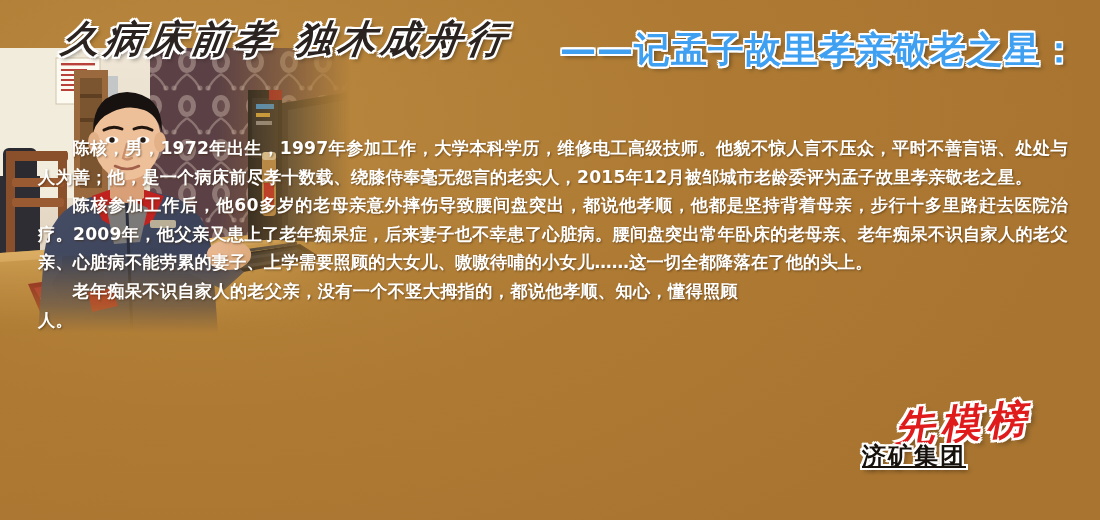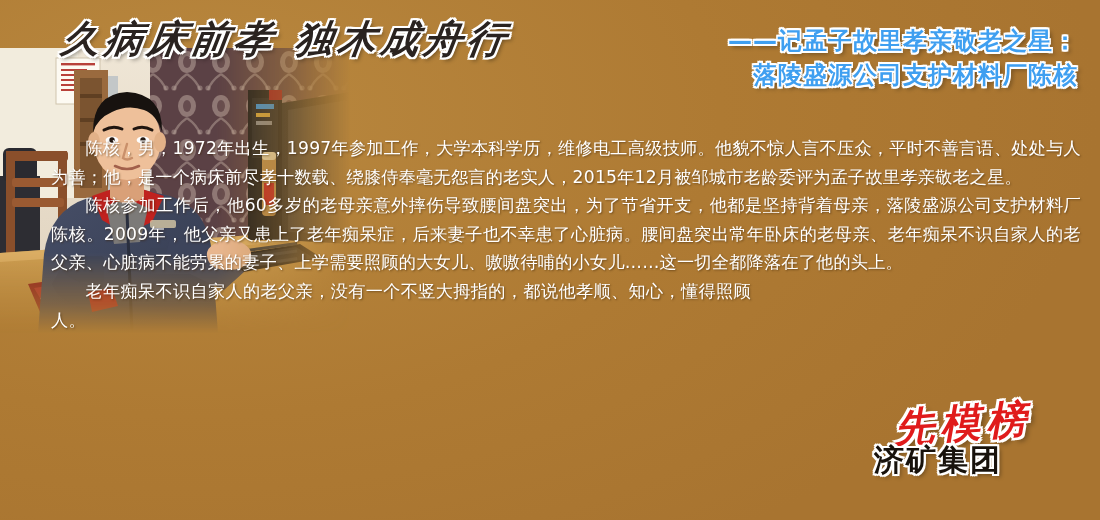--- a/index.html
+++ b/index.html
@@ -63,21 +63,21 @@
       -2px -2px 0 #ffffff,
        3px  3px 4px rgba(0,0,0,.45);
     transform: skewX(-8deg);
   }
   .subtitle {
     position: absolute;
     right: 22px;
     top: 24px;
     width: 560px;
     text-align: right;
-    font-size: 24px;
+    font-size: 36px;
     font-weight: 700;
     line-height: 1.42;
     color: #3f9ff0;
     letter-spacing: 1px;
     text-shadow:
        1.6px  0    0 #ffffff,
       -1.6px  0    0 #ffffff,
        0     1.6px 0 #ffffff,
        0    -1.6px 0 #ffffff,
        1.6px 1.6px 0 #ffffff,
@@ -89,27 +89,26 @@
   .subtitle div { white-space: nowrap; }
 
   
   .body-copy {
     position: absolute;
     left: 38px;
     top: 134px;
     width: 1030px;
     color: #ffffff;
     font-size: 17.2px;
-    font-weight: 400;
+    font-weight: 700;
     line-height: 28.6px;
     letter-spacing: 0.2px;
     text-align: justify;
     text-justify: inter-character;
     text-shadow: 1px 1px 2px rgba(60,34,8,.55);
-    margin-left: 13px;
   }
   .body-copy p {
     margin: 0;
     text-indent: 2em;
   }
   .body-copy p.p3 { width: 1000px; }
   .body-copy p.p4 { width: 700px; }
 
   
   .logo {
@@ -137,37 +136,38 @@
        0    -2.4px 0 #ffffff,
        2.4px 2.4px 0 #ffffff,
       -2.4px 2.4px 0 #ffffff,
        2.4px -2.4px 0 #ffffff,
       -2.4px -2.4px 0 #ffffff,
        4px   4px  5px rgba(0,0,0,.4);
     transform: rotate(-4deg);
   }
   .logo-bottom {
     position: absolute;
-    left: 12px;
+    left: 0;
     top: 44px;
-    font-size: 30px;
+    font-size: 24px;
     font-weight: 700;
     letter-spacing: 2px;
     color: #18120c;
     white-space: nowrap;
     text-shadow:
        2px  0   0 #ffffff,
       -2px  0   0 #ffffff,
        0    2px 0 #ffffff,
        0   -2px 0 #ffffff,
        2px  2px 0 #ffffff,
       -2px  2px 0 #ffffff,
        2px -2px 0 #ffffff,
       -2px -2px 0 #ffffff,
        3px  3px 4px rgba(0,0,0,.4);
+    text-decoration: underline;
   }
 </style>
 </head>
 <body>
 
 <div id="poster">
 
   <div class="photo-wrap">
     <svg class="photo-svg" viewBox="0 0 350 285" preserveAspectRatio="xMidYMid slice">
       <defs>
@@ -302,26 +302,25 @@
       <path d="M127 96 l-4 14 q4 3 9 0" stroke="#c9906b" stroke-width="2.4" fill="none" stroke-linecap="round"></path>
 
       <path d="M115 118 q12 6 24 0" stroke="#a2604b" stroke-width="2.6" fill="none" stroke-linecap="round"></path>
     </svg>
   </div>
 
   <div class="headline-calli">久病床前孝 独木成舟行</div>
 
   <div class="subtitle">
     <div>——记孟子故里孝亲敬老之星：</div>
-    <div>落陵盛源公司支护材料厂陈核</div>
   </div>
 
   <div class="body-copy">
     <p class="p1">陈核，男，1972年出生，1997年参加工作，大学本科学历，维修电工高级技师。他貌不惊人言不压众，平时不善言语、处处与人为善；他，是一个病床前尽孝十数载、绕膝侍奉毫无怨言的老实人，2015年12月被邹城市老龄委评为孟子故里孝亲敬老之星。</p>
-    <p class="p2">陈核参加工作后，他60多岁的老母亲意外摔伤导致腰间盘突出，为了节省开支，他都是坚持背着母亲，落陵盛源公司支护材料厂陈核。2009年，他父亲又患上了老年痴呆症，后来妻子也不幸患了心脏病。腰间盘突出常年卧床的老母亲、老年痴呆不识自家人的老父亲、心脏病不能劳累的妻子、上学需要照顾的大女儿、嗷嗷待哺的小女儿……这一切全都降落在了他的头上。</p>
+    <p class="p2">陈核参加工作后，他60多岁的老母亲意外摔伤导致腰间盘突出，都说他孝顺，他都是坚持背着母亲，步行十多里路赶去医院治疗。2009年，他父亲又患上了老年痴呆症，后来妻子也不幸患了心脏病。腰间盘突出常年卧床的老母亲、老年痴呆不识自家人的老父亲、心脏病不能劳累的妻子、上学需要照顾的大女儿、嗷嗷待哺的小女儿……这一切全都降落在了他的头上。</p>
     <p class="p4">老年痴呆不识自家人的老父亲，没有一个不竖大拇指的，都说他孝顺、知心，懂得照顾人。</p>
   </div>
 
   <div class="logo">
     <div class="logo-top">先模榜</div>
     <div class="logo-bottom">济矿集团</div>
   </div>
 
 </div>
 

